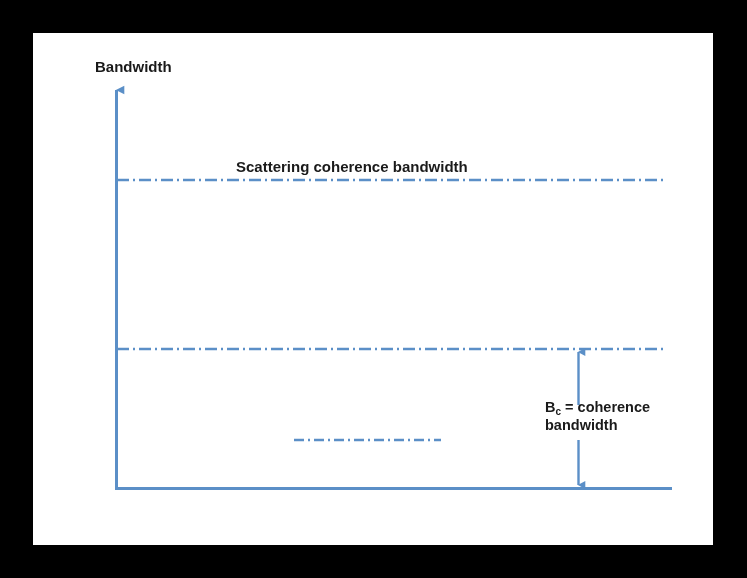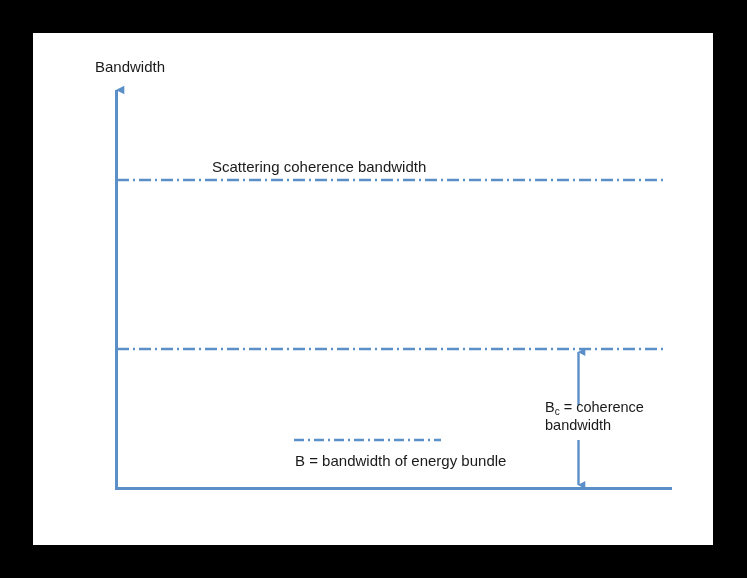--- a/index.html
+++ b/index.html
@@ -11,20 +11,21 @@
     width: 747px;
     height: 578px;
     font-family: "Liberation Sans", sans-serif;
     overflow: hidden;
   }
   #canvas {
     position: relative;
     width: 741px;
     height: 578px;
     background: #000000;
+    font-weight: bold;
   }
   #slide {
     position: absolute;
     left: 33px;
     top: 33px;
     width: 680px;
     height: 512px;
     background: #ffffff;
   }
   #diagram {
@@ -40,21 +41,21 @@
     font-family: "Liberation Sans", sans-serif;
     white-space: nowrap;
     line-height: 1.2;
   }
   #axis-label {
     left: 95px;
     top: 58px;
     font-size: 15px;
   }
   #scatter-label {
-    left: 212px;
+    left: 236px;
     top: 158px;
     font-size: 15px;
   }
   #dispersion-label {
     left: 228px;
     top: 327px;
     font-size: 15px;
   }
   #bundle-bw-label {
     left: 295px;
@@ -134,18 +135,17 @@
 
     <line x1="578.5" y1="405" x2="578.5" y2="352" stroke="#5b8fc7" stroke-width="2.4" marker-end="url(#arrow-up-small)"></line>
     <line x1="578.5" y1="440" x2="578.5" y2="485" stroke="#5b8fc7" stroke-width="2.4" marker-end="url(#arrow-down-small)"></line>
   </svg>
 
   <div class="txt" id="axis-label">Bandwidth</div>
 
   <div class="txt" id="scatter-label">Scattering coherence bandwidth</div>
 
 
-  <div class="txt" id="bundle-bw-label">B = bandwidth of energy bundle</div>
 
   <div class="txt" id="bc-label"><span>B</span><sub>c</sub><span> = coherence</span> <span>bandwidth</span></div>
 
 
 </div>
 
 </body></html>

